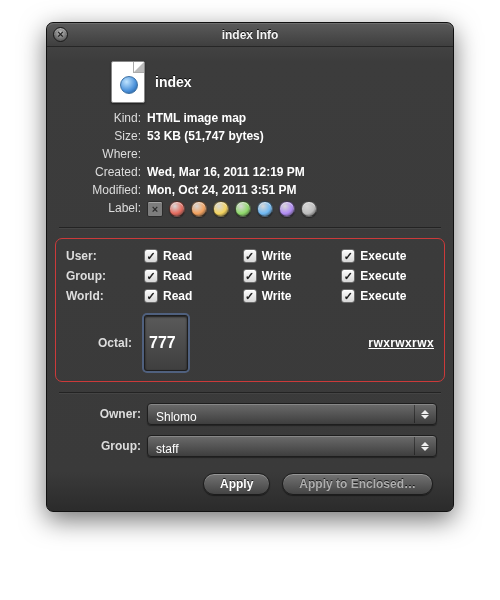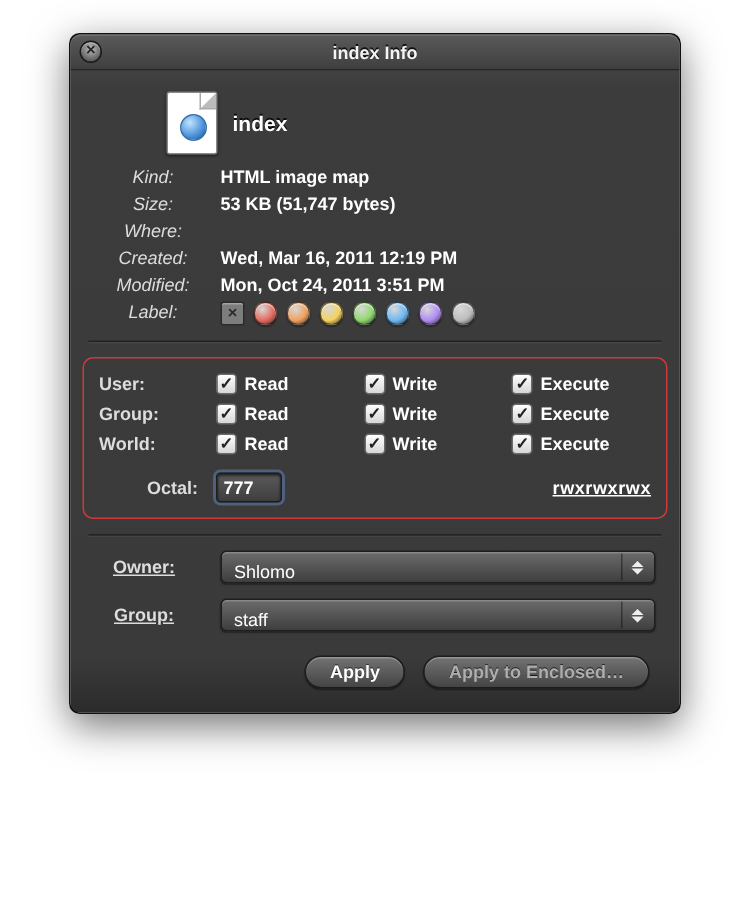--- a/index.html
+++ b/index.html
@@ -85,21 +85,21 @@
     position: absolute;
     left: 8px; top: 14px;
     width: 18px; height: 18px;
     border-radius: 50%;
     background: radial-gradient(circle at 35% 30%, #bfe4ff, #4a90d9 60%, #1b4f86);
     border: 1px solid #3a6fa3;
   }
   .filename { font-size: 14px; font-weight: 700; color: #fff; text-shadow: 0 -1px 0 rgba(0,0,0,.8); }
 
   .meta { display: grid; grid-template-columns: 84px 1fr; row-gap: 4px; margin: 6px 2px 4px 2px; }
-  .meta .lab { text-align: center; color: #ddd; padding-right: 6px; font-style: italic; }
+  .meta .lab { text-align: right; color: #ddd; padding-right: 6px; }
   .meta .val { color: #fff; font-weight: 600; }
 
   .where-blur { display: inline-block; width: 260px; }
   .where-blur .blurline {
     height: 12px;
     width: 100%;
     margin-bottom: 2px;
     border-radius: 2px;
     background: repeating-linear-gradient(90deg, rgba(255,255,255,0.16) 0 10px, rgba(255,255,255,0.06) 10px 20px);
     filter: blur(1.2px);
@@ -170,35 +170,35 @@
     gap: 6px;
   }
   .octal-row .plab { text-align: right; padding-right: 6px; color: #ddd; font-weight: 600; }
   .octal-input {
     width: 44px;
     background: linear-gradient(#5a5a5a,#3f3f3f);
     border: 1px solid #1e1e1e;
     border-radius: 3px;
     color: #fff;
     font-weight: 700;
-    font-size: 12px;
-    padding: 2px 4px;
+    font-size: 16px;
+    padding: 18px 4px;
     box-shadow: inset 0 1px 2px rgba(0,0,0,0.7), 0 0 0 2px rgba(120,170,255,0.35);
     font-family: inherit;
   }
   .posix { color:#fff; font-weight: 600; letter-spacing: 0.4px; text-align:right;text-decoration:underline; }
 
   .owner-grid {
     display: grid;
     grid-template-columns: 84px 1fr;
     row-gap: 10px;
     align-items: center;
     margin: 8px 2px 0 2px;
   }
-  .owner-grid .lab { text-align: center; padding-right: 18px; font-weight: 600; color:#ddd;text-decoration:underline; }
+  .owner-grid .lab { text-align: right; padding-right: 6px; font-weight: 600; color:#ddd; }
   .dropdown {
     position: relative;
     height: 22px;
     background: linear-gradient(#6b6b6b,#3e3e3e);
     border: 1px solid #1e1e1e;
     border-radius: 4px;
     box-shadow: inset 0 1px 0 rgba(255,255,255,0.2), 0 1px 1px rgba(0,0,0,0.4);
     color: #fff;
     font-size: 12px;
     padding: 0 26px 0 8px;

